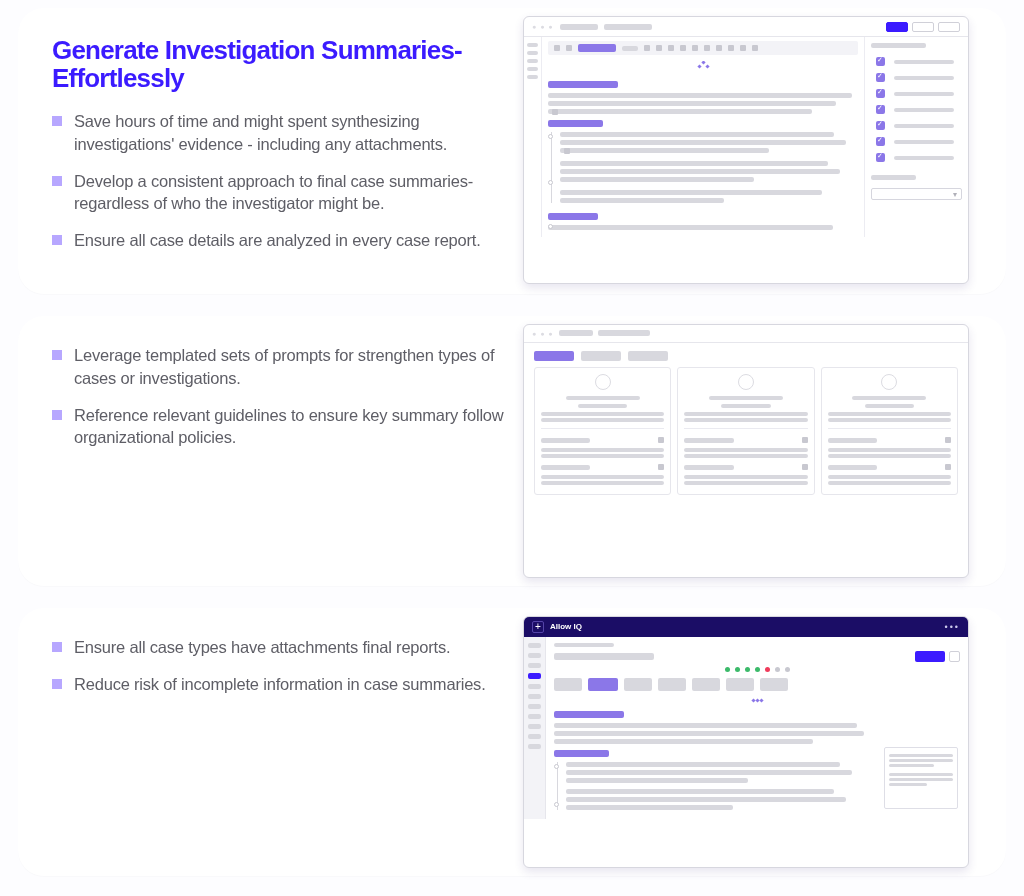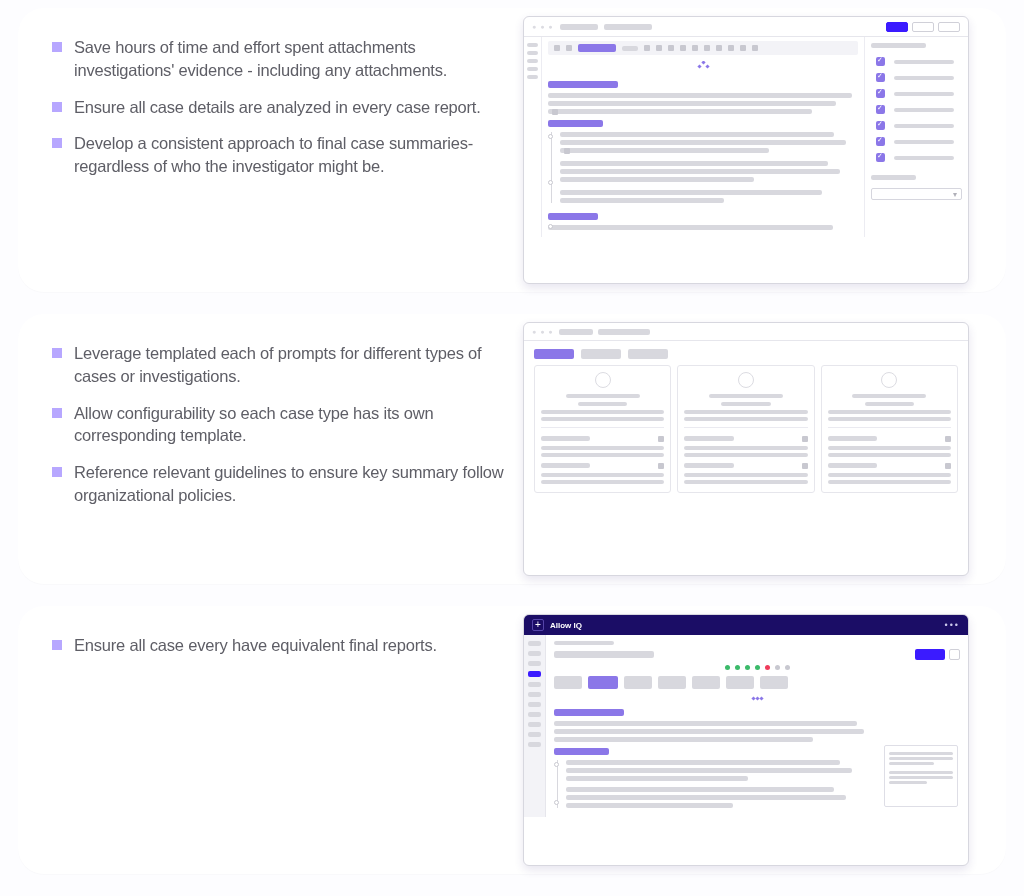--- a/index.html
+++ b/index.html
@@ -143,29 +143,30 @@
   .m3-thumb{position:absolute; right:10px; bottom:10px; width:74px; height:62px;border:1px solid #dedeE6;border-radius:2px;padding:4px;}
   .m3-thumb .bar{height:3px;margin:2px 0;}
   .m3-timeline{border-left:1px solid #d8d8de;margin-left:3px;padding-left:8px;position:relative;margin-top:4px;}
   .m3-timeline .dot{width:5px;height:5px;border:1px solid #c8c8d0;border-radius:50%;background:#fff;position:absolute;left:-4px;}
 </style>
 </head>
 <body>
 
 <div class="section">
   <div class="text-col">
+    <h2 class="title">Generate Investigation Summaries- Effortlessly</h2>
     <ul class="bullets">
       <li>
-          <span>Save hours of time and effort spent attachments investigations' evidence - including any attachments.</span>
+          <span>Save hours of time and might spent synthesizing investigations' evidence - including any attachments.</span>
+        </li>
+      <li>
+          <span>Develop a consistent approach to final case summaries- regardless of who the investigator might be.</span>
         </li>
       <li>
           <span>Ensure all case details are analyzed in every case report.</span>
-        </li>
-      <li>
-          <span>Develop a consistent approach to final case summaries- regardless of who the investigator might be.</span>
         </li>
     </ul>
   </div>
   <div class="illus-col">
     <div class="mock" style="height:268px;">
       <div class="m1-top">
         <span class="dots"></span>
         <div class="bar" style="width:38px;"></div>
         <div class="bar" style="width:48px;"></div>
         <div class="m1-btns">
@@ -266,24 +267,21 @@
         </div>
       </div>
     </div>
   </div>
 </div>
 
 <div class="section">
   <div class="text-col">
     <ul class="bullets">
       <li>
-          <span>Leverage templated each of prompts for different types of cases or investigations.</span>
-        </li>
-      <li>
-          <span>Allow configurability so each case type has its own corresponding template.</span>
+          <span>Leverage templated sets of prompts for strengthen types of cases or investigations.</span>
         </li>
       <li>
           <span>Reference relevant guidelines to ensure key summary follow organizational policies.</span>
         </li>
     </ul>
   </div>
   <div class="illus-col">
     <div class="mock" style="height:254px;">
       <div class="m2-top">
         <span class="dots"></span>
@@ -358,21 +356,24 @@
         </div>
       </div>
     </div>
   </div>
 </div>
 
 <div class="section" style="margin-bottom:0;">
   <div class="text-col">
     <ul class="bullets">
       <li>
-          <span>Ensure all case every have equivalent final reports.</span>
+          <span>Ensure all case types have attachments final reports.</span>
+        </li>
+      <li>
+          <span>Reduce risk of incomplete  information in case summaries.</span>
         </li>
     </ul>
   </div>
   <div class="illus-col">
     <div class="mock" style="height:252px;">
       <div class="m3-top">
         <span class="m3-plus">+</span>
         <span class="m3-appname">Allow IQ</span>
         <span class="m3-dots">•••</span>
       </div>

